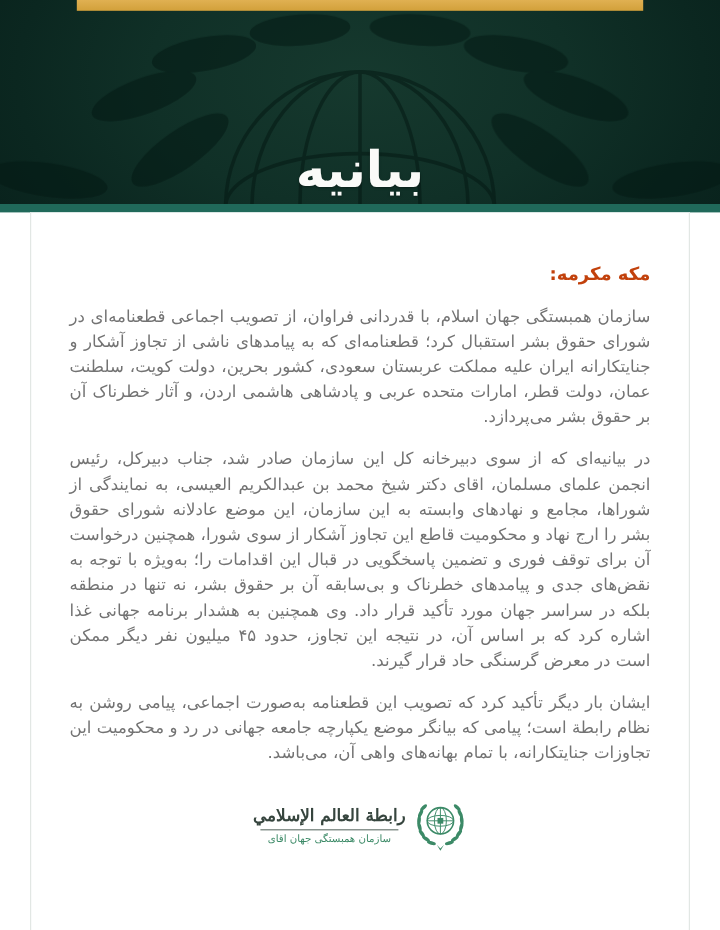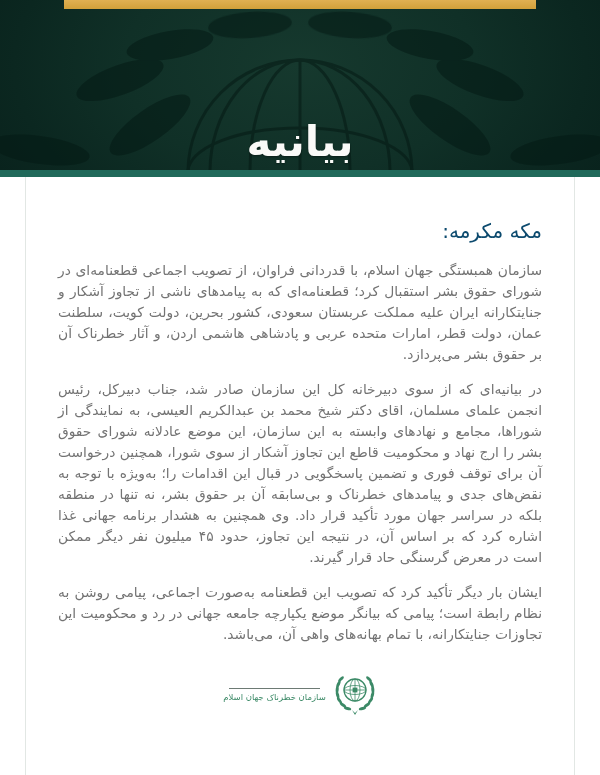--- a/index.html
+++ b/index.html
@@ -48,23 +48,23 @@
     background: #ffffff;
     border-left: 1px solid #e2e7e4;
     border-right: 1px solid #e2e7e4;
     padding: 42px 32px 0 32px;
     position: relative;
     overflow: hidden;
   }
   .location-heading {
     direction: rtl;
     text-align: right;
-    font-size: 20px;
-    font-weight: normal;
-    color: #0c4a6e;
+    font-size: 15px;
+    font-weight: bold;
+    color: #c2410c;
     margin: 0 0 17px 0;
   }
   .para {
     direction: rtl;
     text-align: justify;
     font-size: 13.8px;
     line-height: 21px;
     color: #737373;
     margin: 0 0 14px 0;
   }
@@ -164,19 +164,20 @@
           <ellipse cx="38.5" cy="13" rx="3.8" ry="1.5" transform="rotate(65 38.5 13)"></ellipse>
           <ellipse cx="39.8" cy="18.5" rx="3.8" ry="1.5" transform="rotate(85 39.8 18.5)"></ellipse>
           <ellipse cx="39.4" cy="24" rx="3.8" ry="1.5" transform="rotate(105 39.4 24)"></ellipse>
           <ellipse cx="37.5" cy="29.5" rx="3.8" ry="1.5" transform="rotate(125 37.5 29.5)"></ellipse>
           <ellipse cx="34" cy="34" rx="3.8" ry="1.5" transform="rotate(145 34 34)"></ellipse>
           <ellipse cx="29.5" cy="37.5" rx="3.8" ry="1.5" transform="rotate(165 29.5 37.5)"></ellipse>
         </g>
         <path d="M19 39 L22 42 L25 39 L22 44 Z" fill="#3c8a67"></path>
       </svg>
       <div class="logo-text">
+        <div class="logo-arabic" dir="rtl">رابطة العالم الإسلامي</div>
         <div class="logo-rule"></div>
-        <div class="logo-persian" dir="rtl">سازمان خطرناک جهان اسلام</div>
+        <div class="logo-persian" dir="rtl">سازمان همبستگی جهان اقای</div>
       </div>
     </div>
 
   </div>
 </div>
 
 </body></html>

